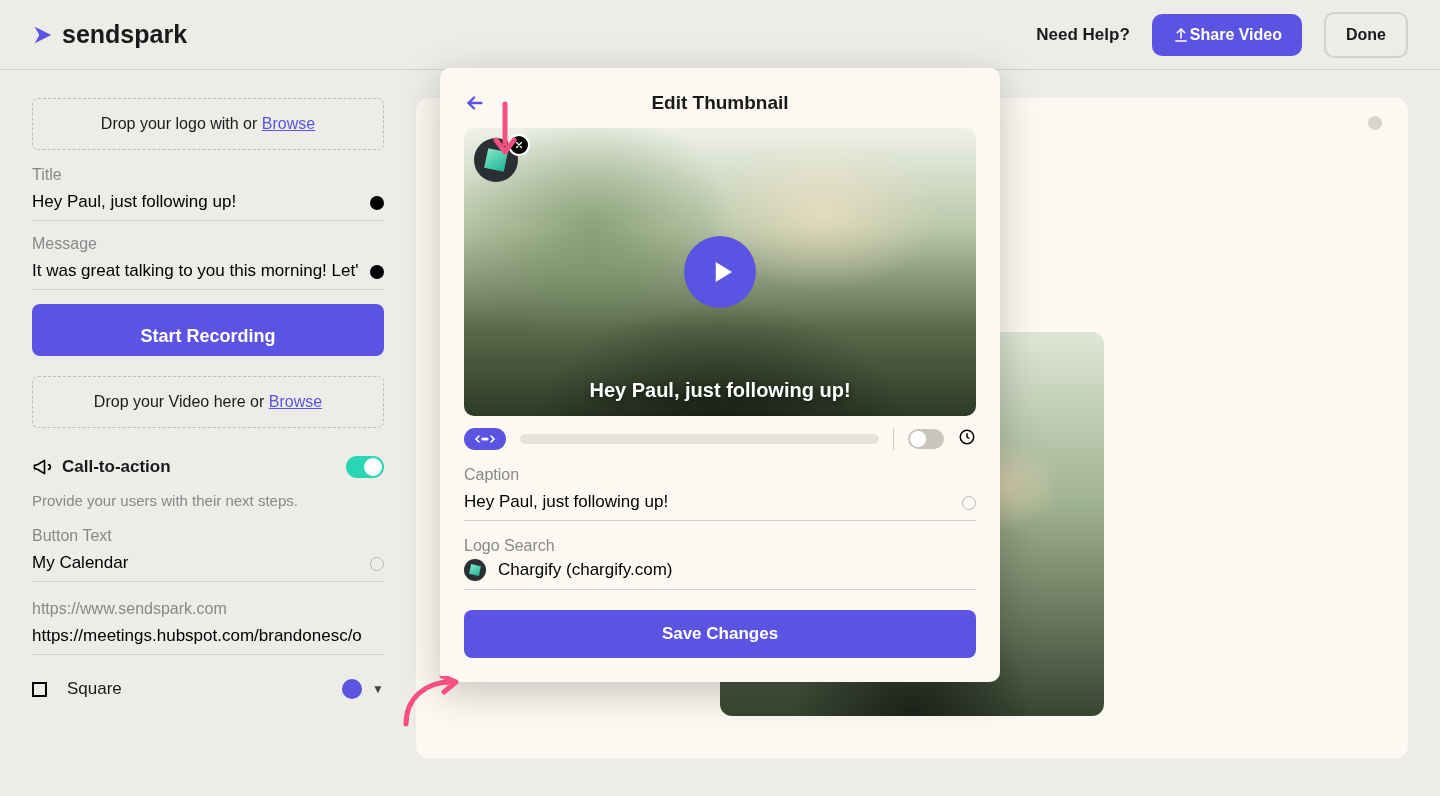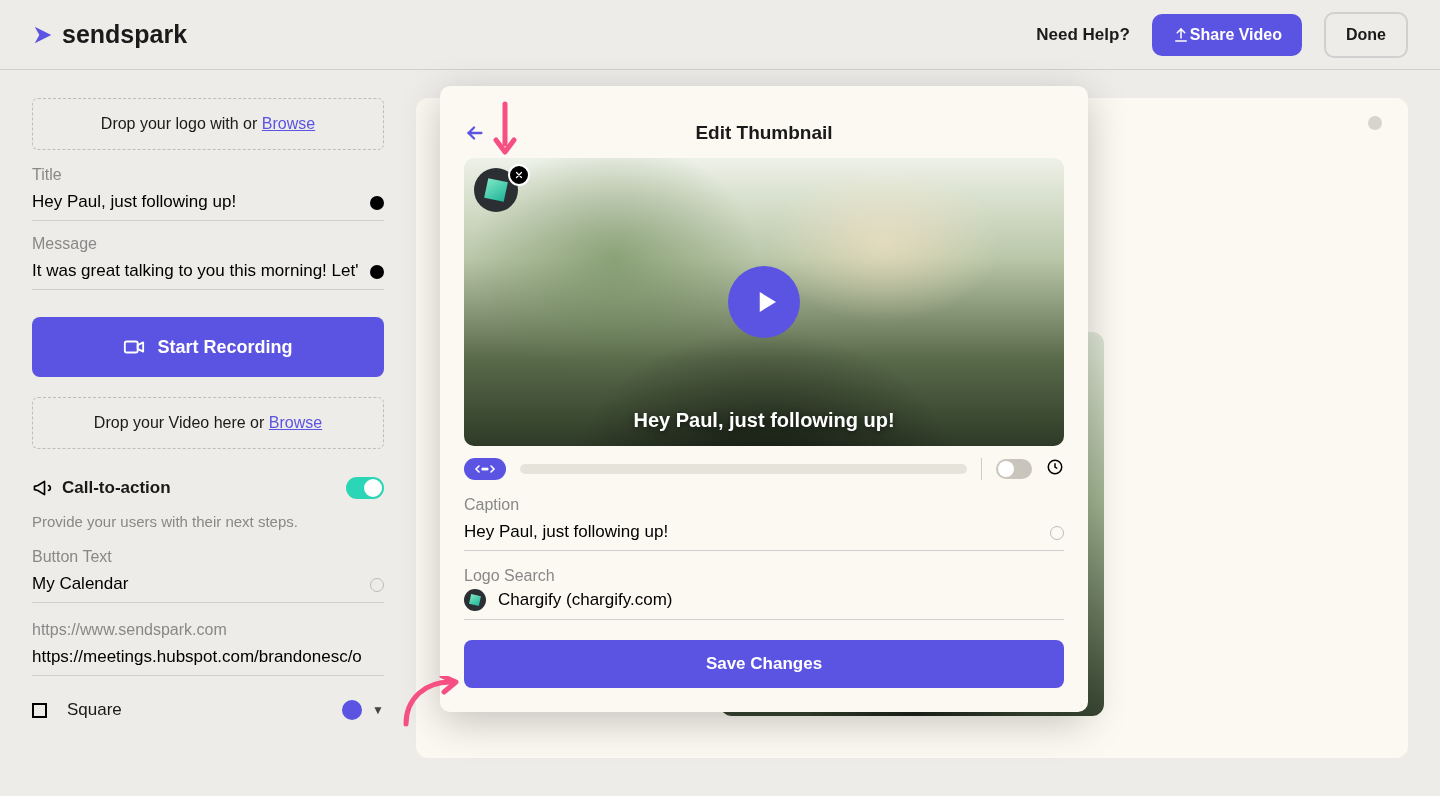--- a/index.html
+++ b/index.html
@@ -75,22 +75,22 @@
   .field-dot {
     position: absolute; right: 0; top: 10px;
     width: 14px; height: 14px; border-radius: 50%; background: #000;
   }
   .field-ring {
     position: absolute; right: 0; top: 10px;
     width: 14px; height: 14px; border-radius: 50%; border: 1px solid #bbb; background: transparent;
   }
 
   .btn-record {
-    width: 100%; height: 60px; border-radius: 8px; margin-top: 27px; margin-bottom: 20px;
-    display: flex; align-items: center; justify-content: center; gap: 12px; font-size: 18px;
+    width: 100%; height: 52px; border-radius: 8px; margin-top: 14px; margin-bottom: 20px;
+    display: flex; align-items: center; justify-content: center; gap: 12px; font-size: 18px; flex-direction: column;
   }
 
   .cta-head { display: flex; align-items: center; justify-content: space-between; margin-top: 28px; }
   .cta-title { display: flex; align-items: center; gap: 10px; font-weight: 600; font-size: 17px; justify-content: space-between; }
   .toggle {
     width: 38px; height: 22px; border-radius: 20px; background: var(--teal);
     position: relative; cursor: pointer;
   }
   .toggle::after {
     content: ""; position: absolute; right: 2px; top: 2px; width: 18px; height: 18px;
@@ -128,26 +128,26 @@
     background:
       radial-gradient(120px 80px at 70% 40%, rgba(255,220,190,0.6), transparent 60%),
       radial-gradient(200px 200px at 50% 100%, rgba(0,0,0,0.5), transparent 60%),
       radial-gradient(160px 120px at 30% 35%, rgba(90,120,70,0.6), transparent 60%);
   }
 
   
   .modal {
     position: absolute;
     left: 440px;
-    top: 86px;
-    width: 648px;
+    top: 68px;
+    width: 560px;
     background: var(--cream);
     border-radius: 10px;
     box-shadow: 0 10px 40px rgba(0,0,0,0.22);
-    padding: 36px 24px 24px;
+    padding: 24px 24px 24px;
     z-index: 30;
   }
   .modal-head { display: flex; align-items: center; justify-content: center; position: relative; margin-bottom: 14px; }
   .modal-title { font-size: 19px; font-weight: 700; }
   .back-arrow { position: absolute; left: 0; top: 0; color: var(--indigo); cursor: pointer; }
 
   .thumb {
     width: 100%; height: 288px; border-radius: 10px; overflow: hidden; position: relative;
     background: linear-gradient(180deg,#eef1e8 0%,#b9c7a8 35%,#596a4a 70%,#2e3a27 100%);
   }

